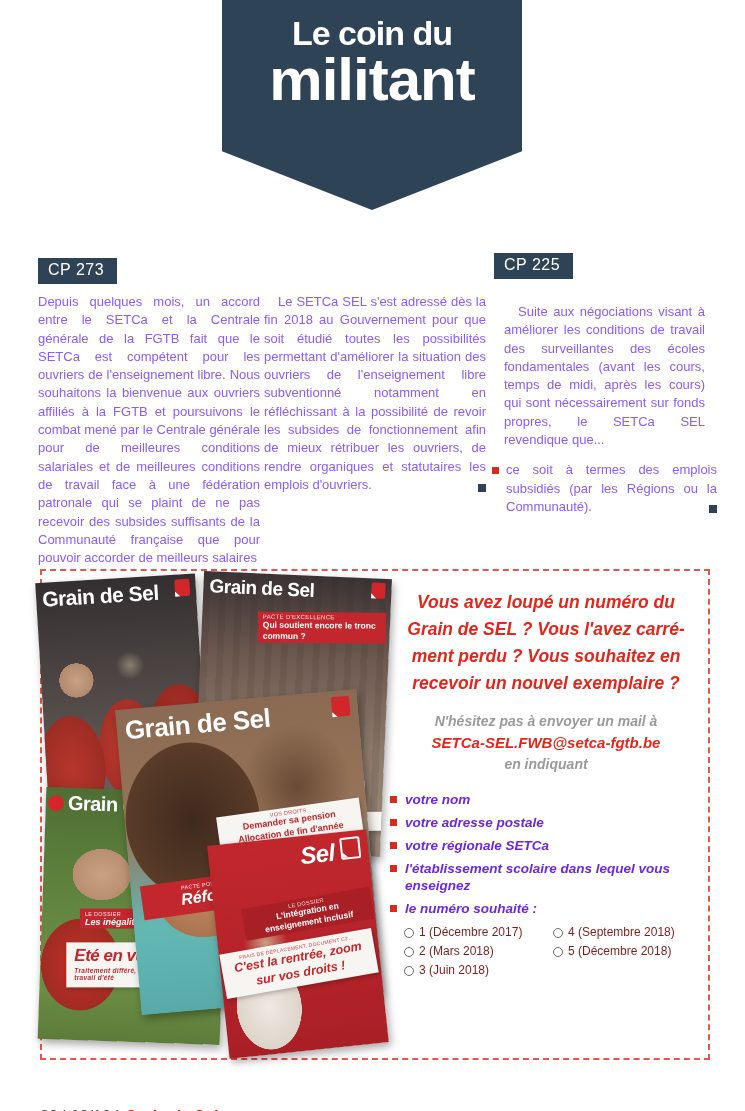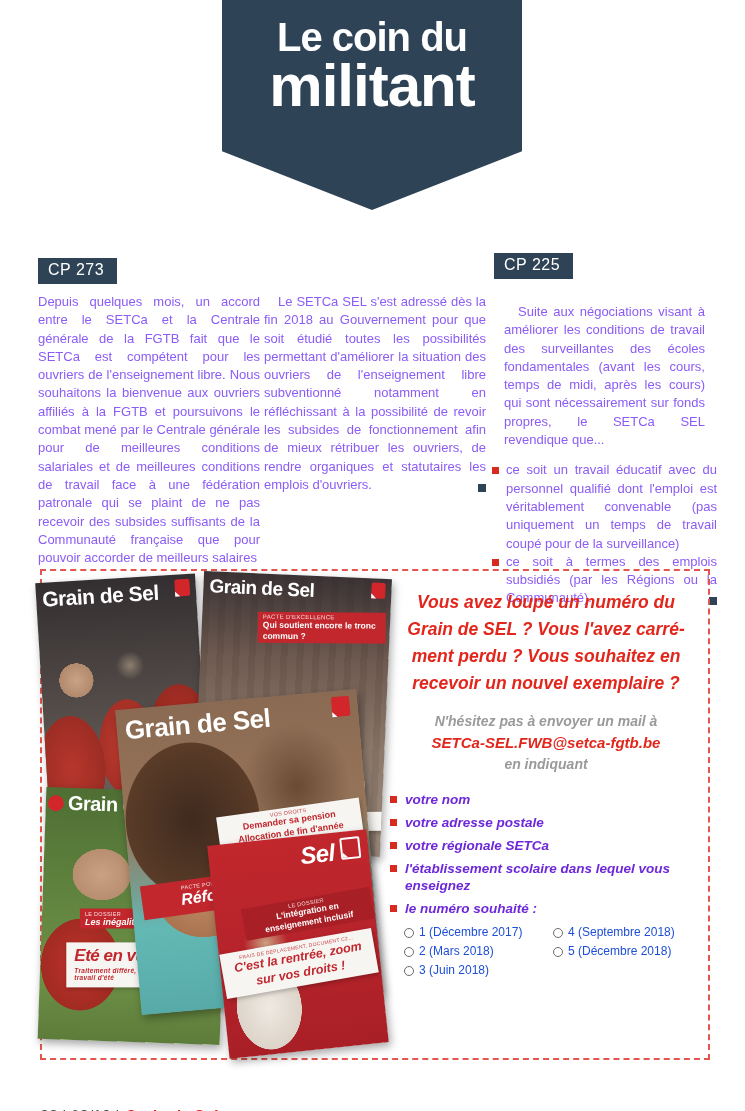--- a/index.html
+++ b/index.html
@@ -3,21 +3,21 @@
 <meta charset="utf-8">
 <style>
   html,body{margin:0;padding:0;background:#ffffff;}
   .page{position:relative;width:745px;height:1111px;background:#fff;overflow:hidden;
         font-family:"Liberation Sans",sans-serif;}
 
   
   .banner{position:absolute;left:222px;top:0;width:300px;height:210px;background:#2e4356;
           clip-path:polygon(0 0,100% 0,100% 72%,50% 100%,0 72%);
           text-align:center;color:#fff;}
-  .banner-l1{margin-top:16px;font-size:40px;font-weight:bold;letter-spacing:-1px;line-height:1.05;}
+  .banner-l1{margin-top:16px;font-size:34px;font-weight:bold;letter-spacing:-1px;line-height:1.05;}
   .banner-l2{font-size:60px;font-weight:bold;letter-spacing:-1px;line-height:1.0;margin-top:-2px;}
 
   
   .cp-header{position:absolute;background:#2e4356;color:#fff;font-size:16px;
              padding:3px 13px 5px 10px;letter-spacing:.5px;}
   .cp152{left:38px;top:258px;}
   .cp225{left:494px;top:253px;}
 
   
   .col{position:absolute;width:222px;font-size:13px;line-height:18.3px;color:#8b5cf6;
@@ -134,21 +134,21 @@
   .promo-right{position:absolute;left:348px;top:18px;width:312px;}
   .promo-heading{color:#e2261c;font-weight:bold;font-style:italic;font-size:17.5px;
                  line-height:27px;text-align:center;}
   .mail-block{margin-top:14px;text-align:center;font-style:italic;}
   .mail-intro,.mail-outro{color:#9a9a9a;font-weight:bold;font-size:14px;line-height:21px;}
   .mail-email{color:#e2261c;font-weight:bold;font-size:15px;line-height:22px;}
   .promo-list{list-style:none;margin:16px 0 0 0;padding:0;color:#6d28d9;
               font-style:italic;font-weight:bold;font-size:13.5px;}
   .promo-list li{position:relative;padding-left:15px;line-height:17px;margin-bottom:6px;}
   .promo-list .sqbullet{top:5px;}
-  .options{display:flex;margin:6px 0 8px 14px;color:#1d4ed8;font-size:12px;}
+  .options{display:flex;margin:6px 0 8px 14px;color:#7f1d1d;font-size:12px;}
   .opt-col{width:150px;}
   .opt{display:flex;align-items:center;line-height:19px;}
   .radio{display:inline-block;width:8px;height:8px;border:1.6px solid #6b6b6b;
          border-radius:50%;margin-right:5px;flex:0 0 auto;}
 
   
   .footer{position:absolute;left:40px;top:1068px;font-size:16px;color:#4a4a4a;margin-top:40px;}
   .footer .mag{color:#e2261c;font-weight:bold;font-style:italic;}
 </style>
 </head>
@@ -168,24 +168,20 @@
     <span>Le SETCa SEL s'est adressé dès la fin 2018 au Gouvernement pour que soit étudié toutes les possibilités permettant d'améliorer la situation des ouvriers de l'enseignement libre subventionné notamment en réfléchissant à la possibilité de revoir les subsides de fonctionnement afin de mieux rétribuer les ouvriers, de rendre organiques et statutaires les emplois d'ouvriers.</span>
     <span class="endsq"></span>
   </div>
 
   <div class="cp-header cp225">CP 225</div>
   <div class="col col3">
     <p class="intro">Suite aux négociations visant à améliorer les conditions de travail des surveillantes des écoles fondamentales (avant les cours, temps de midi, après les cours) qui sont nécessairement sur fonds propres, le SETCa SEL revendique que...</p>
     <ul class="claims">
       <li>
         <span class="sqbullet"></span>
-        <span>ce soit un travail éducatif avec du personnel qualifié dont l'emploi est véritablement convenable (pas uniquement un temps de travail coupé pour de la surveillance)</span>
-      </li>
-      <li>
-        <span class="sqbullet"></span>
         <span>ce soit à termes des emplois subsidiés (par les Régions ou la Communauté).</span>
         <span class="endsq"></span>
       </li>
     </ul>
   </div>
 
   <div class="promo">
 
     <div class="cover cover-a">
       <div class="chead">

